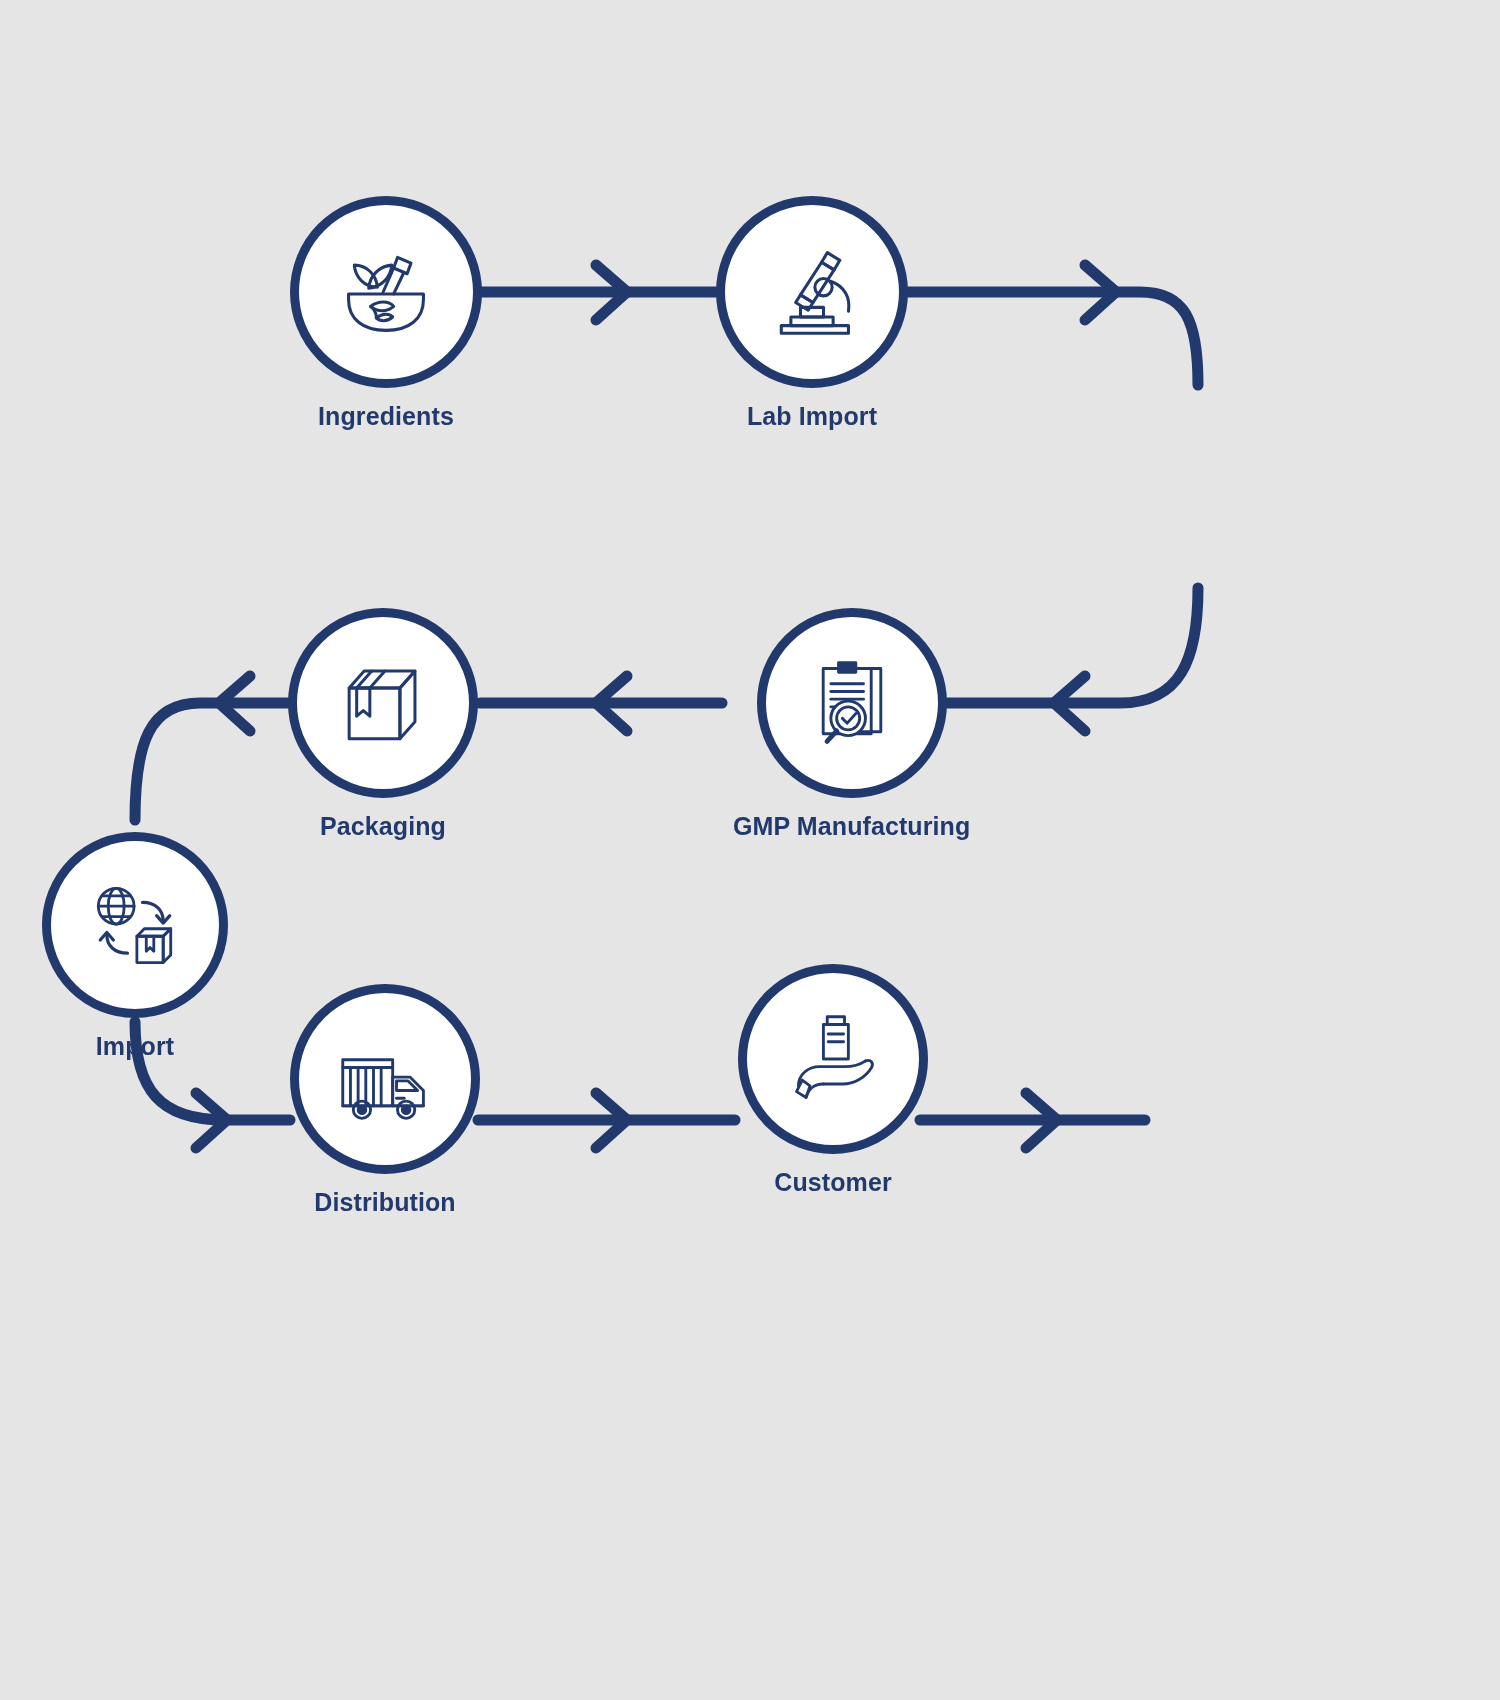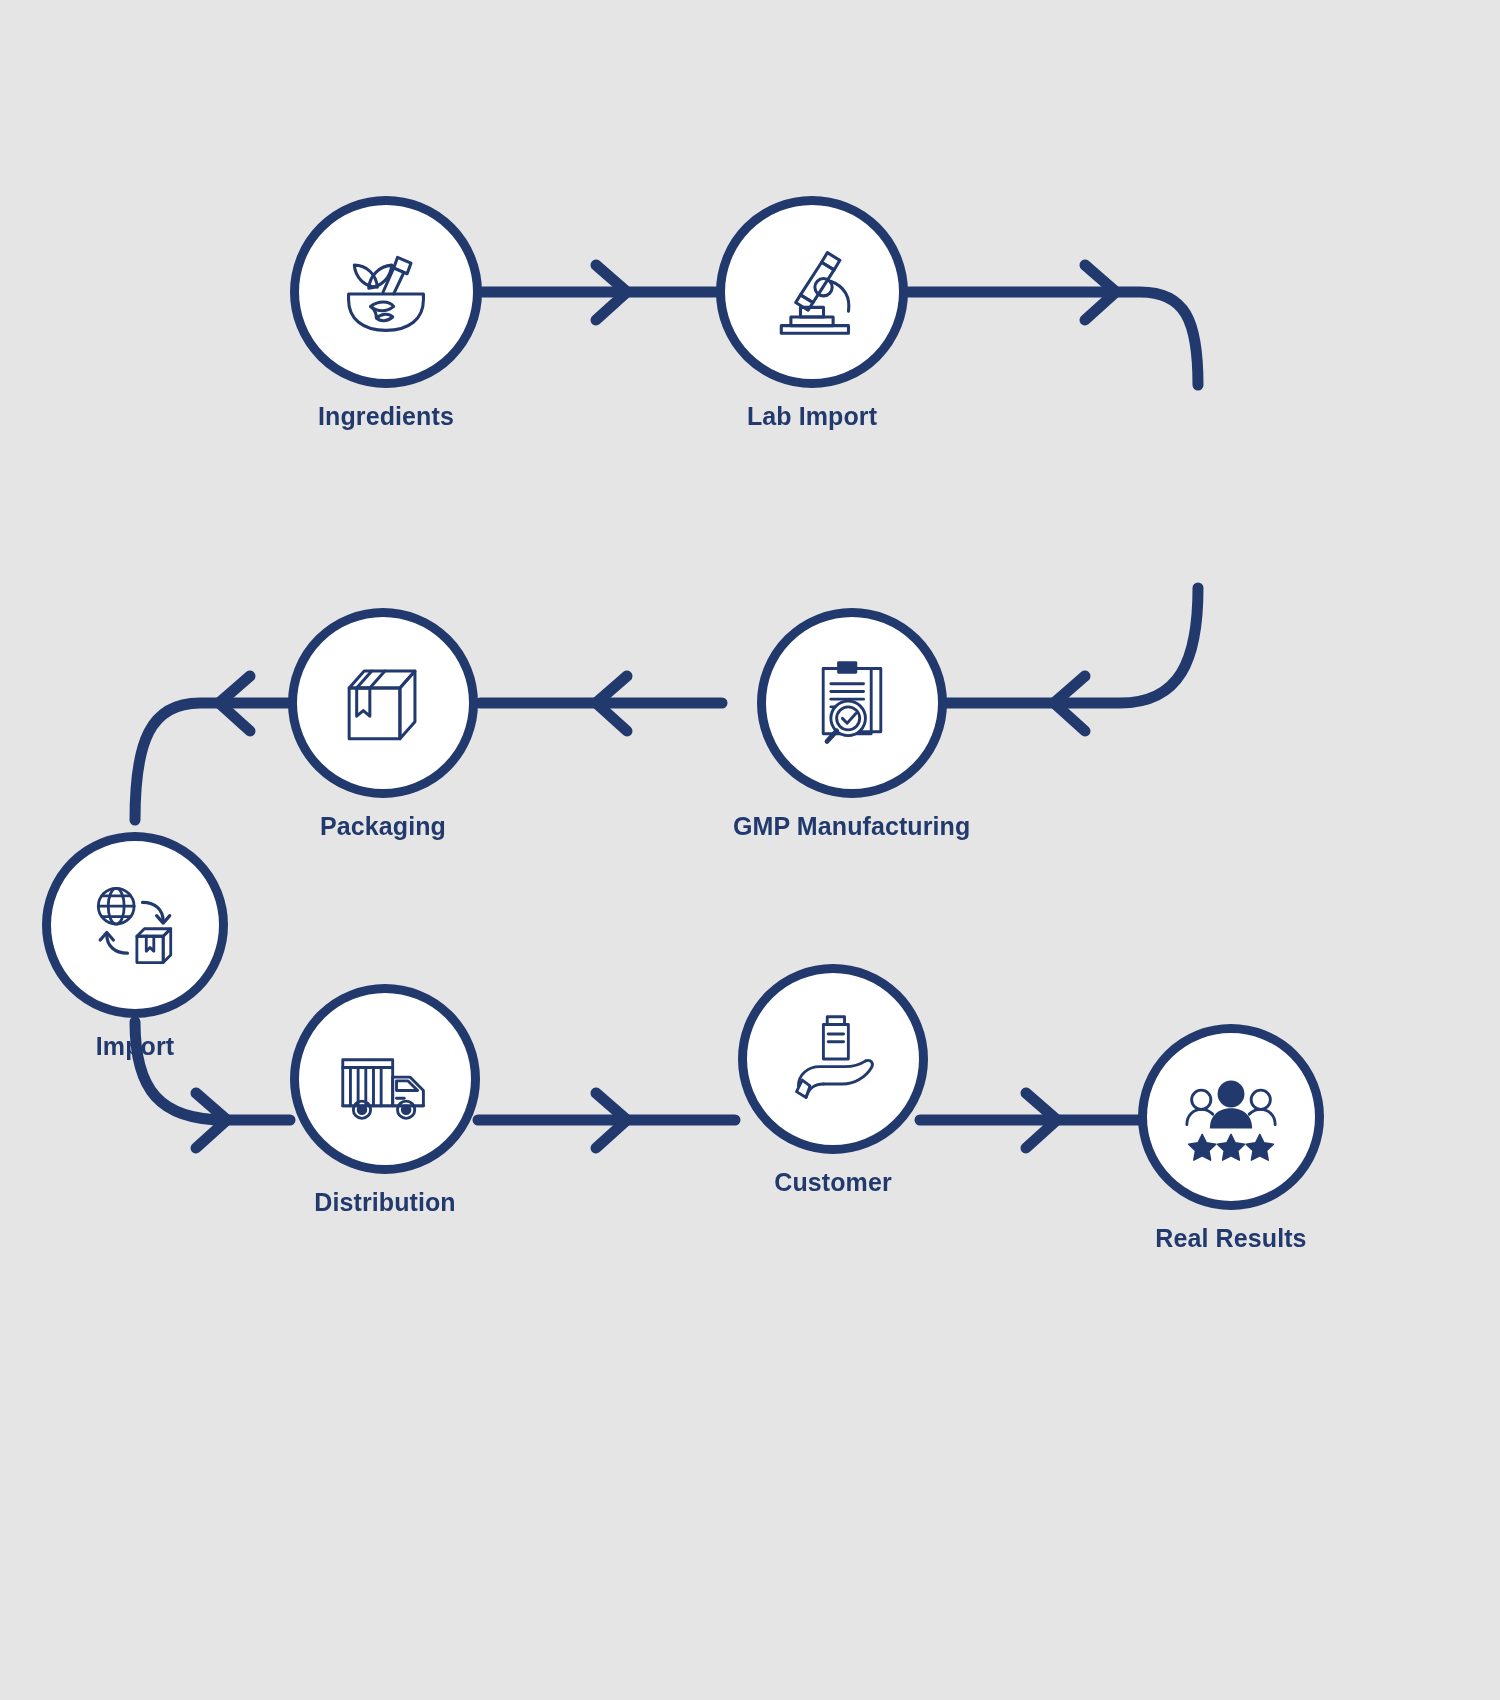--- a/index.html
+++ b/index.html
@@ -271,36 +271,14 @@
           <path d="M84 52 C89 50 93 54 90 59 C84 69 72 76 60 76 H40"></path>
 
           <path d="M40 76 C30 76 24 82 22 90"></path>
           <path d="M22 90 L12 84 L18 72 L26 78 Z"></path>
         </svg>
       </span>
     </div>
     <div class="node-label">Customer</div>
   </div>
 
-  <div class="node" style="left:1138px; top:1024px;">
-    <div class="node-circle" style="width:186px; height:186px; border-width:9px;">
-      <span>
-        <svg class="icon-svg" width="96" height="96" viewBox="0 0 100 100" fill="none" stroke="#22396d" stroke-width="3" stroke-linecap="round" stroke-linejoin="round">
-
-          <circle cx="19" cy="32" r="10"></circle>
-          <path d="M4 58 C4 48 11 42 19 42 C24 42 28 44 31 47"></path>
-
-          <circle cx="81" cy="32" r="10"></circle>
-          <path d="M96 58 C96 48 89 42 81 42 C76 42 72 44 69 47"></path>
-
-          <circle cx="50" cy="26" r="14" fill="#22396d" stroke="none"></circle>
-          <path d="M28 62 C28 48 38 41 50 41 C62 41 72 48 72 62 Z" fill="#22396d" stroke="none"></path>
-
-          <path d="M20 68 l4.4 8.9 9.8 1.4 -7.1 6.9 1.7 9.8 -8.8 -4.6 -8.8 4.6 1.7 -9.8 -7.1 -6.9 9.8 -1.4 z" fill="#22396d" stroke="#22396d" stroke-width="1.5"></path>
-          <path d="M50 68 l4.4 8.9 9.8 1.4 -7.1 6.9 1.7 9.8 -8.8 -4.6 -8.8 4.6 1.7 -9.8 -7.1 -6.9 9.8 -1.4 z" fill="#22396d" stroke="#22396d" stroke-width="1.5"></path>
-          <path d="M80 68 l4.4 8.9 9.8 1.4 -7.1 6.9 1.7 9.8 -8.8 -4.6 -8.8 4.6 1.7 -9.8 -7.1 -6.9 9.8 -1.4 z" fill="#22396d" stroke="#22396d" stroke-width="1.5"></path>
-        </svg>
-      </span>
-    </div>
-    <div class="node-label">Real Results</div>
-  </div>
 
 </div>
 
 </body></html>

